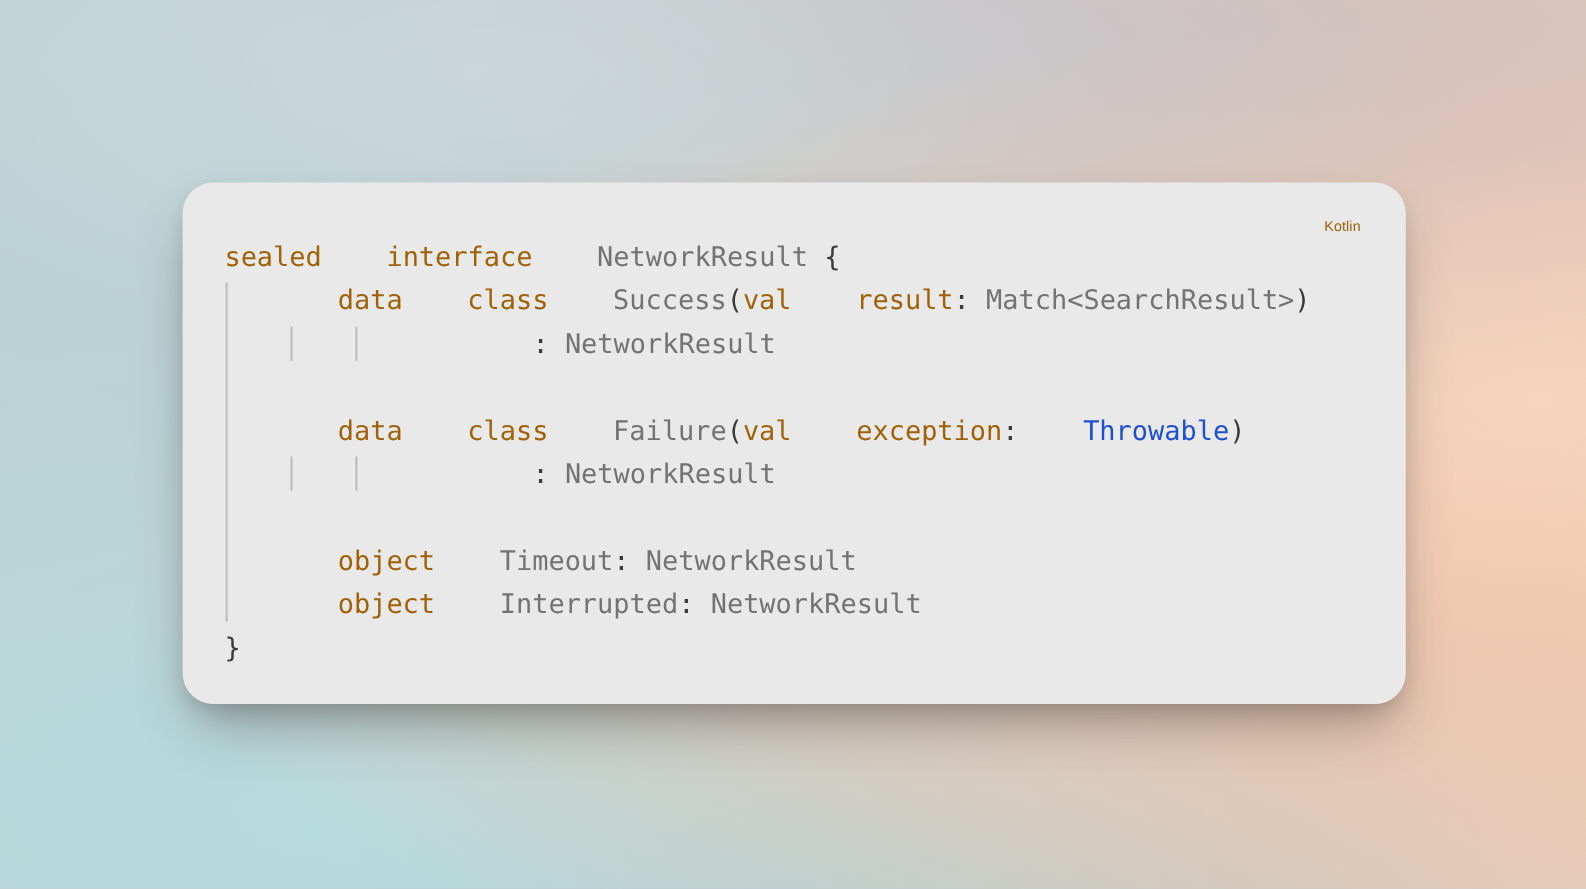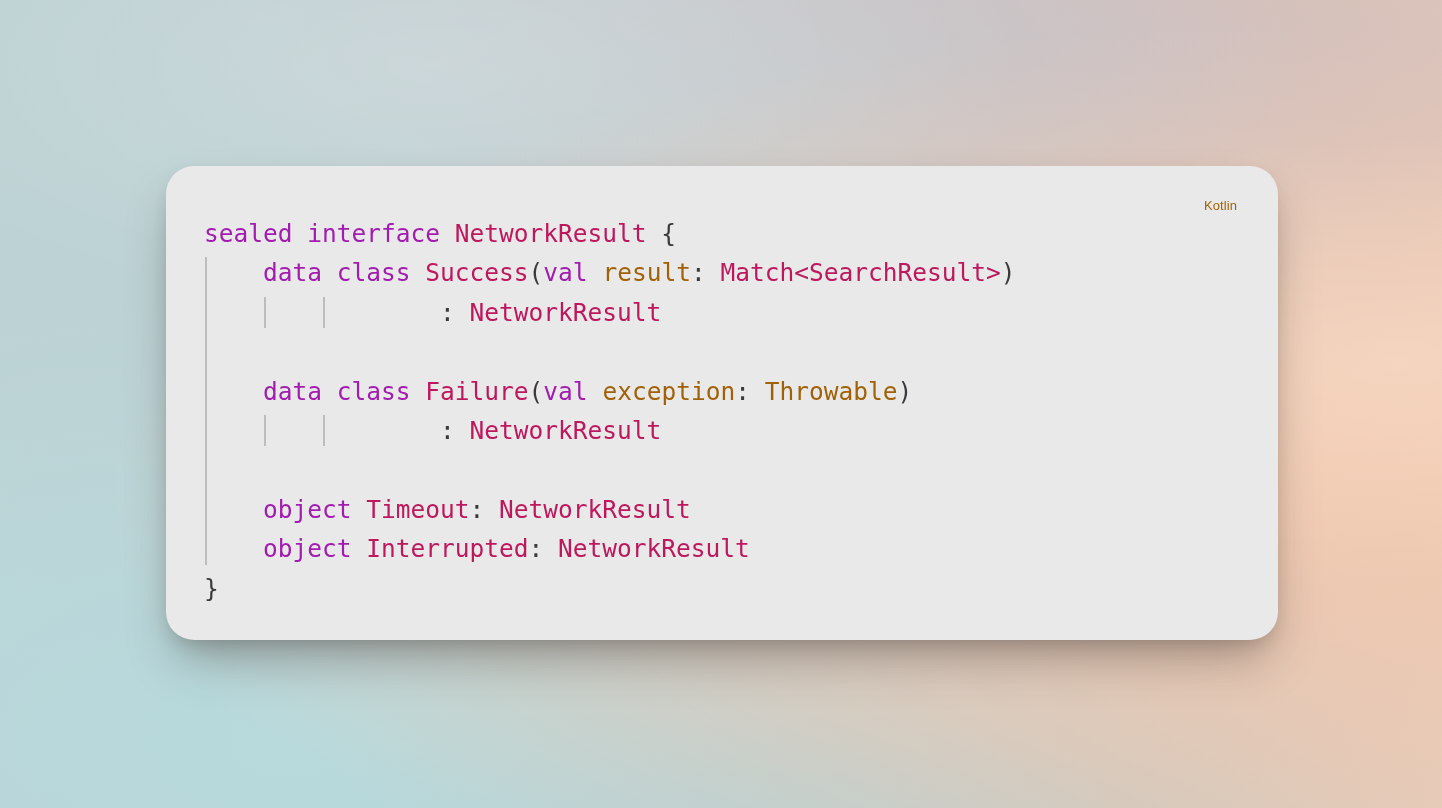--- a/index.html
+++ b/index.html
@@ -79,25 +79,25 @@
     line-height: 39.4px;
     color: #3a3a3a;
     white-space: pre;
     tab-size: 4;
     position: relative;
     z-index: 2;
   }
   pre#code .ln { display: block; min-height: 39.4px; }
 
   
-  .kw   { color: #a21caf; }
-  .type { color: #be185d; }
+  .kw   { color: #a16207; }
+  .type { color: #737373; }
   .id   { color: #a16207; }
   .pl   { color: #3a3a3a; }
-  .cls  { color: #a16207; }
+  .cls  { color: #1d4ed8; margin-left: 44px; }
 
   
   #guides { position: absolute; inset: 0; z-index: 1; pointer-events: none; }
   .guide {
     position: absolute;
     width: 2px;
     background: #bdbdbd;
   }
 </style>
 </head>

